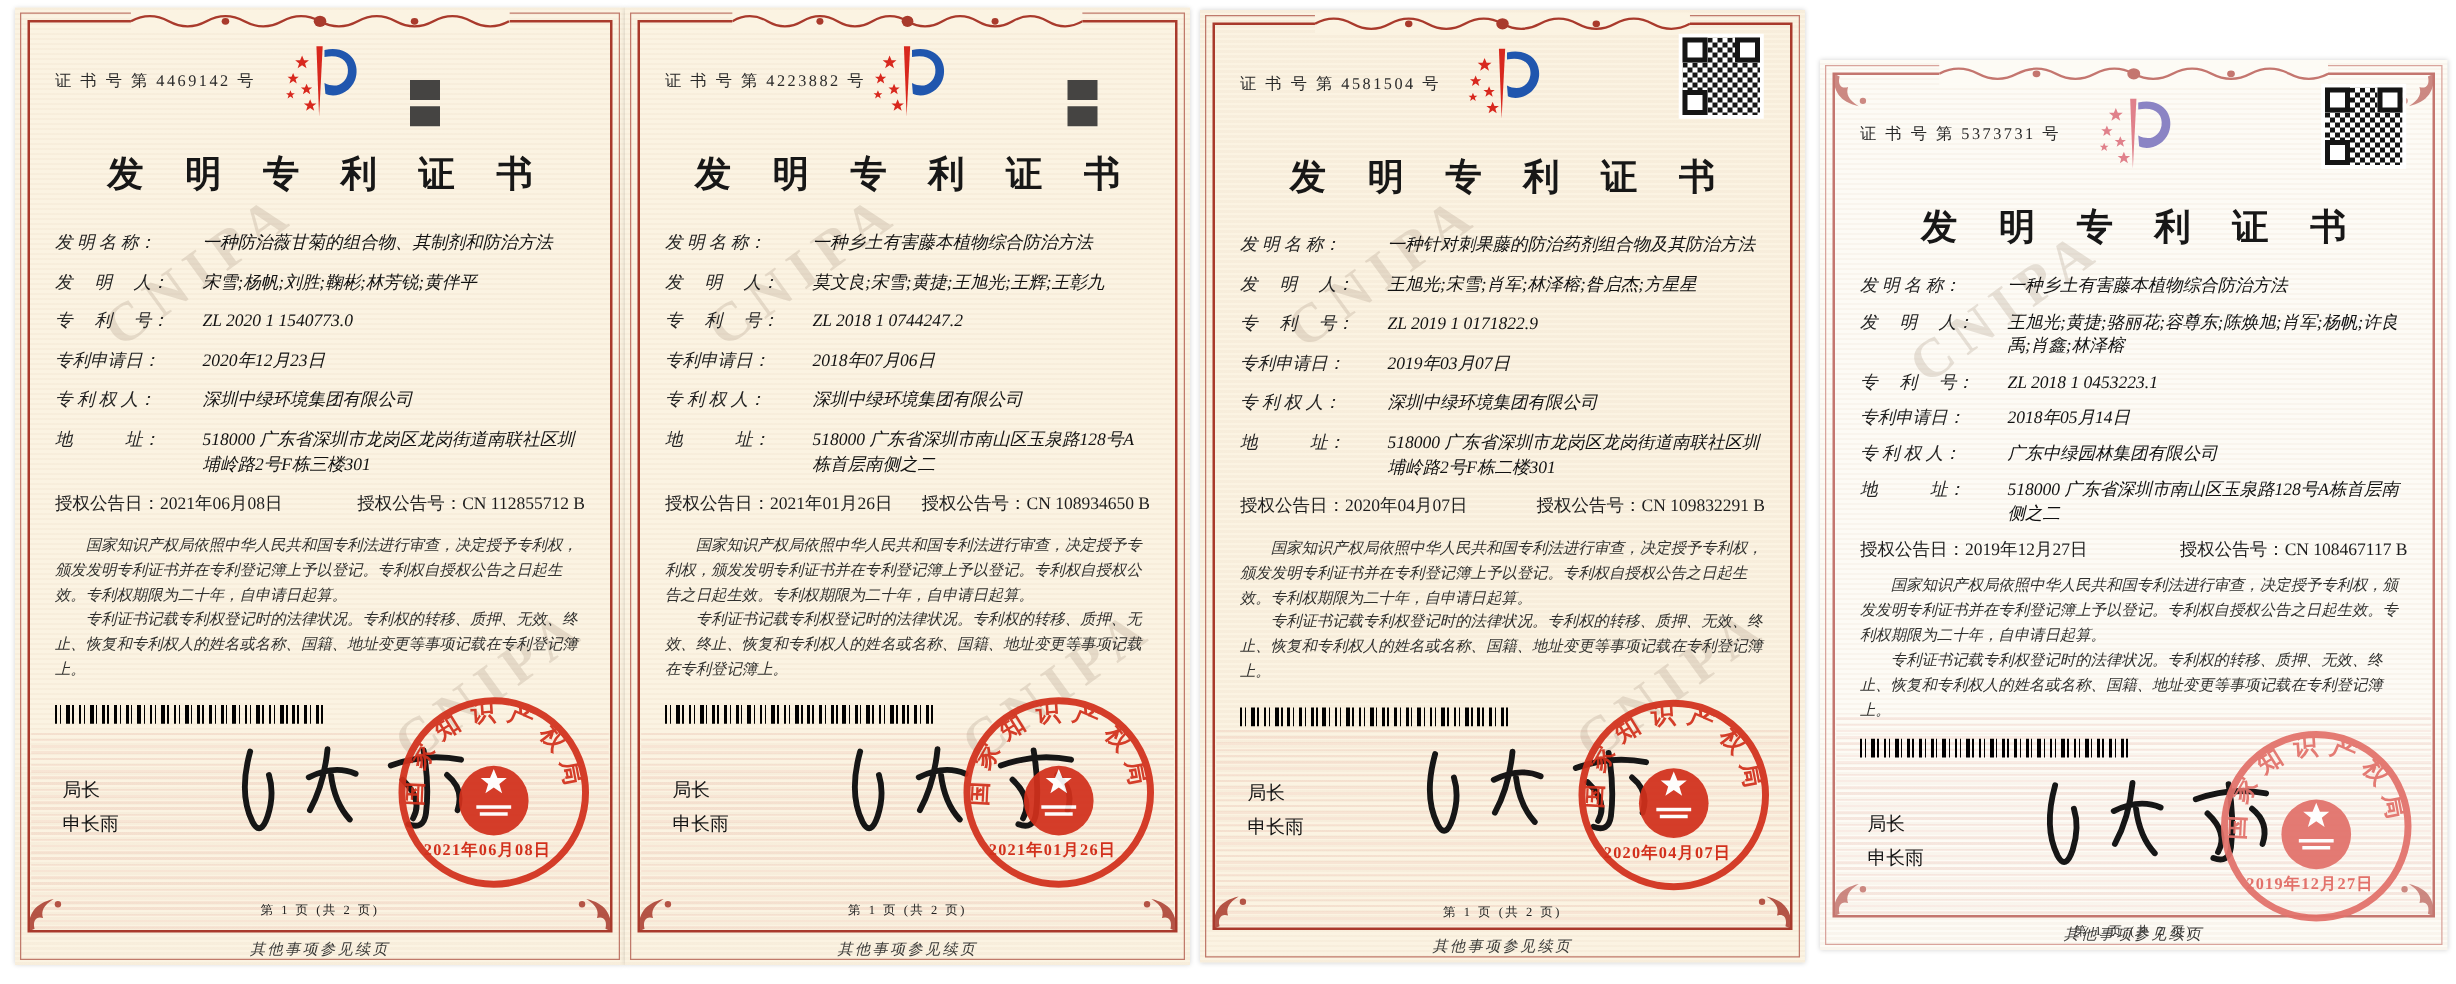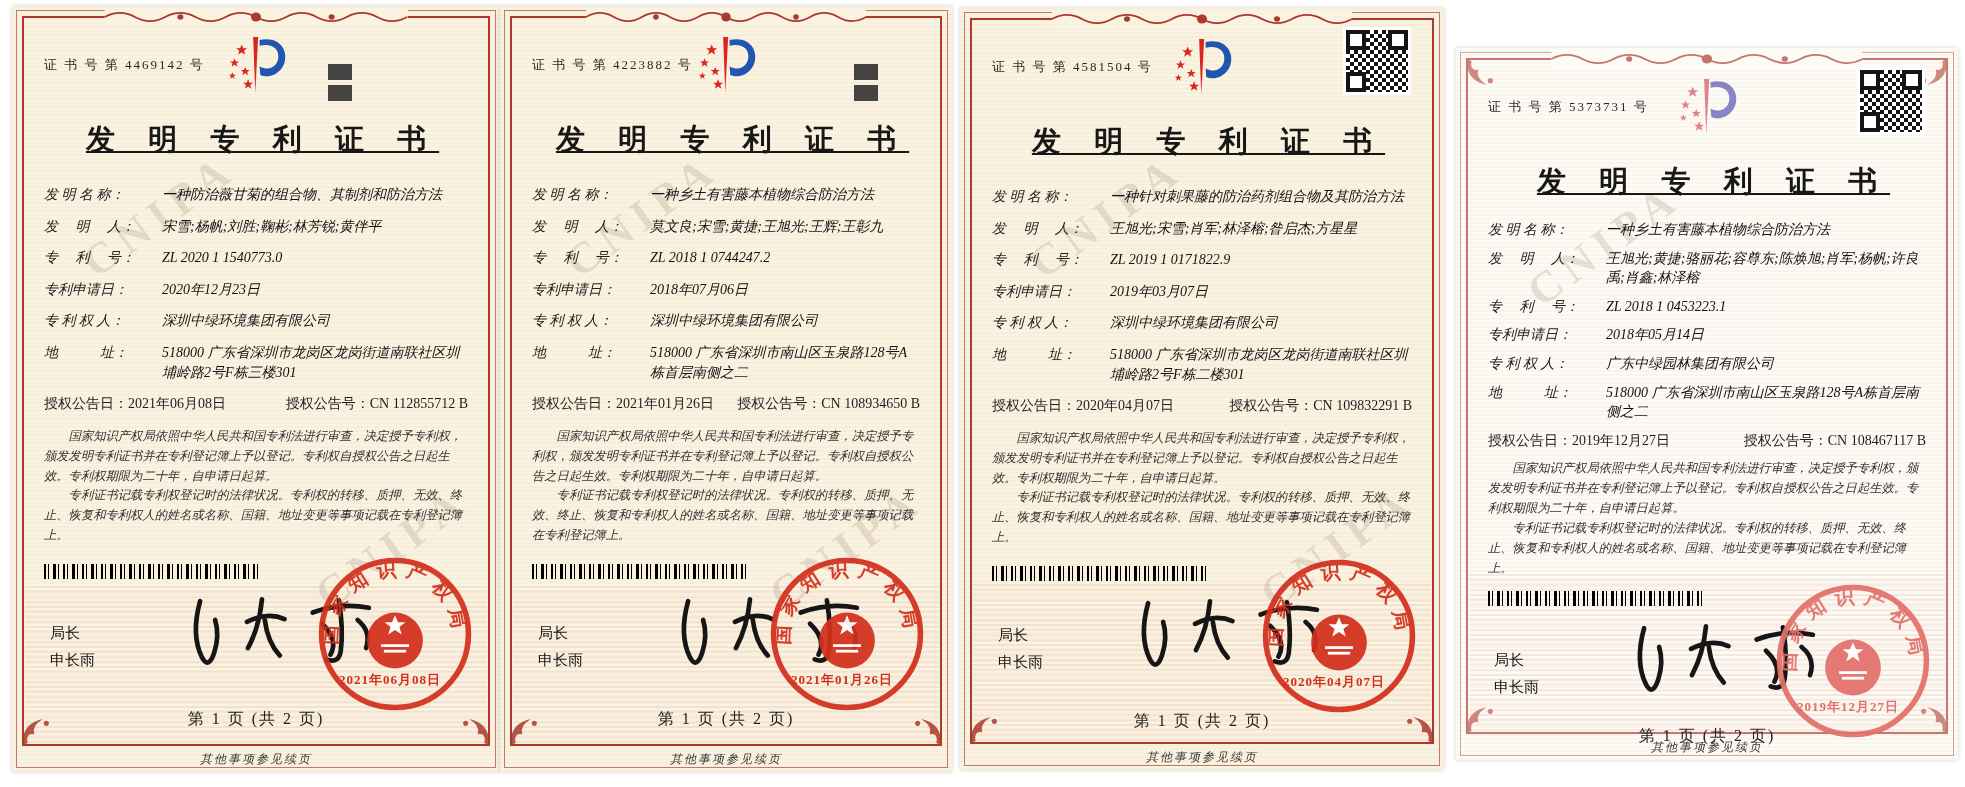--- a/index.html
+++ b/index.html
@@ -41,21 +41,21 @@
   .logo .lblue{fill:var(--lblue);}
   .qr{position:absolute;right:4px;top:8px;width:62px;height:62px;
       background:repeating-conic-gradient(#151515 0 25%,#ffffff 0 50%) 0 0/8px 8px;
       outline:3px solid #fff;}
   .qr .f{position:absolute;width:12px;height:12px;border:4px solid #151515;background:#fff;}
   .qr .f1{left:0;top:0;} .qr .f2{right:0;top:0;} .qr .f3{left:0;bottom:0;}
   .mini-code{position:absolute;top:44px;width:24px;display:flex;flex-direction:column;gap:5px;opacity:.88;}
   .mini-code div{height:16px;background:#2d2d2d;}
   .mc-pos-a{right:116px;} .mc-pos-b{right:42px;}
 
-  .title{margin:4px 0 0;text-align:center;font-size:29px;font-weight:700;letter-spacing:13px;text-indent:13px;color:#171717;text-decoration:underline;}
+  .title{margin:4px 0 0;text-align:center;font-size:29px;font-weight:700;letter-spacing:13px;text-indent:13px;color:#171717;}
 
   .fields{margin-top:25px;font-size:14px;}
   .frow{display:flex;margin-bottom:12px;line-height:1.4;font-style:italic;}
   .flabel{flex:0 0 118px;white-space:nowrap;color:#222;}
   .fvalue{flex:1;color:#111;}
   .grant-row{display:flex;justify-content:space-between;font-size:14px;margin-top:1px;line-height:1.4;}
 
   .legal{margin-top:13px;font-size:12.3px;line-height:1.62;font-style:italic;color:#30302e;}
   .legal p{margin:0;text-indent:2em;}
 
@@ -67,21 +67,21 @@
   .director{position:absolute;left:6px;top:36px;font-size:15px;line-height:1.8;color:#141414;
       font-family:"Liberation Sans","DejaVu Sans",sans-serif;}
   .signature{position:absolute;left:128px;top:4px;width:225px;height:95px;color:#161616;}
   .seal{position:absolute;right:-6px;top:-28px;width:158px;height:158px;opacity:.93;}
   .seal .sline{stroke:var(--seal);fill:none;}
   .seal .sfill{fill:var(--seal);}
   .seal-text{font-size:21px;letter-spacing:9px;fill:var(--seal);font-weight:700;}
   .seal-date{position:absolute;right:2px;top:88px;width:152px;text-align:center;color:var(--seal);
       font-size:13px;font-weight:700;letter-spacing:1px;}
 
-  .page-info{text-align:center;font-size:16px;margin-top:0;color:#222;letter-spacing:2px;}
+  .page-info{text-align:center;font-size:10px;margin-top:12px;color:#222;letter-spacing:2px;}
   .footer-note{position:absolute;bottom:4px;left:0;right:0;text-align:center;font-size:12px;
       color:#3a3a38;font-style:italic;letter-spacing:2px;}
 
   
   .c0{left:12px;top:6px;width:488px;height:766px;}
   .c1{left:500px;top:6px;width:452px;height:766px;}
   .c2{left:960px;top:8px;width:484px;height:762px;}
   .c3{left:1456px;top:48px;width:502px;height:712px;}
   .c3 .fields{margin-top:18px;} .c3 .frow{margin-bottom:9px;}
   .c3 .legal{margin-top:9px;} .c3 .sig-row{height:116px;} .c3 .barcode{margin-top:12px;}

